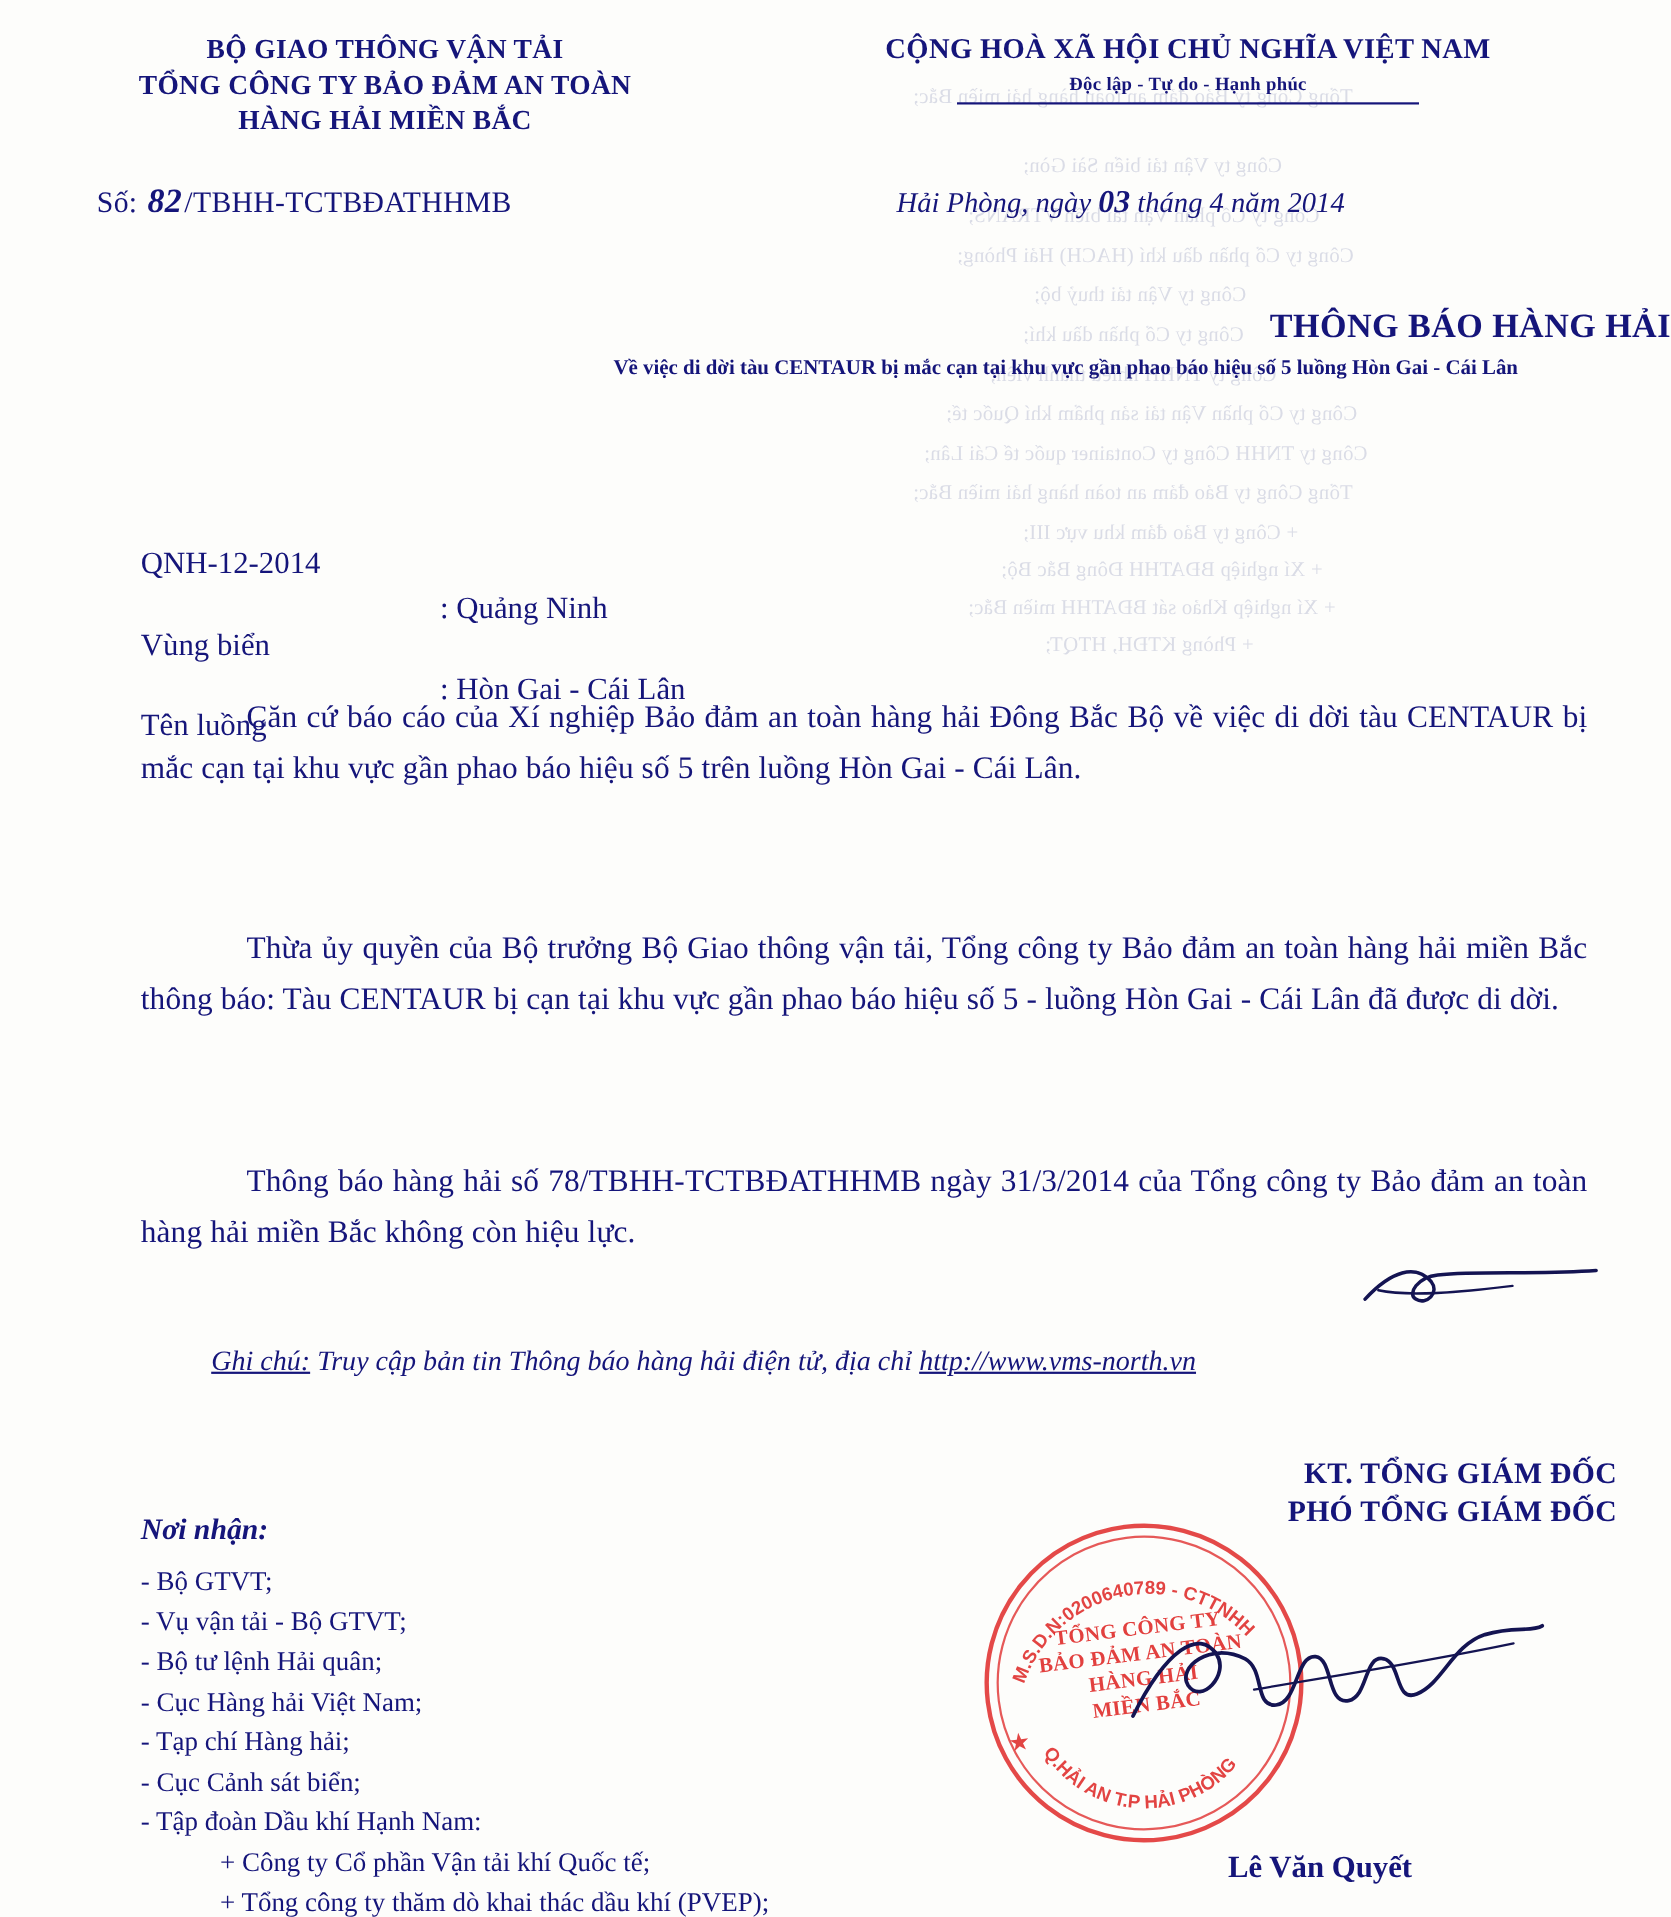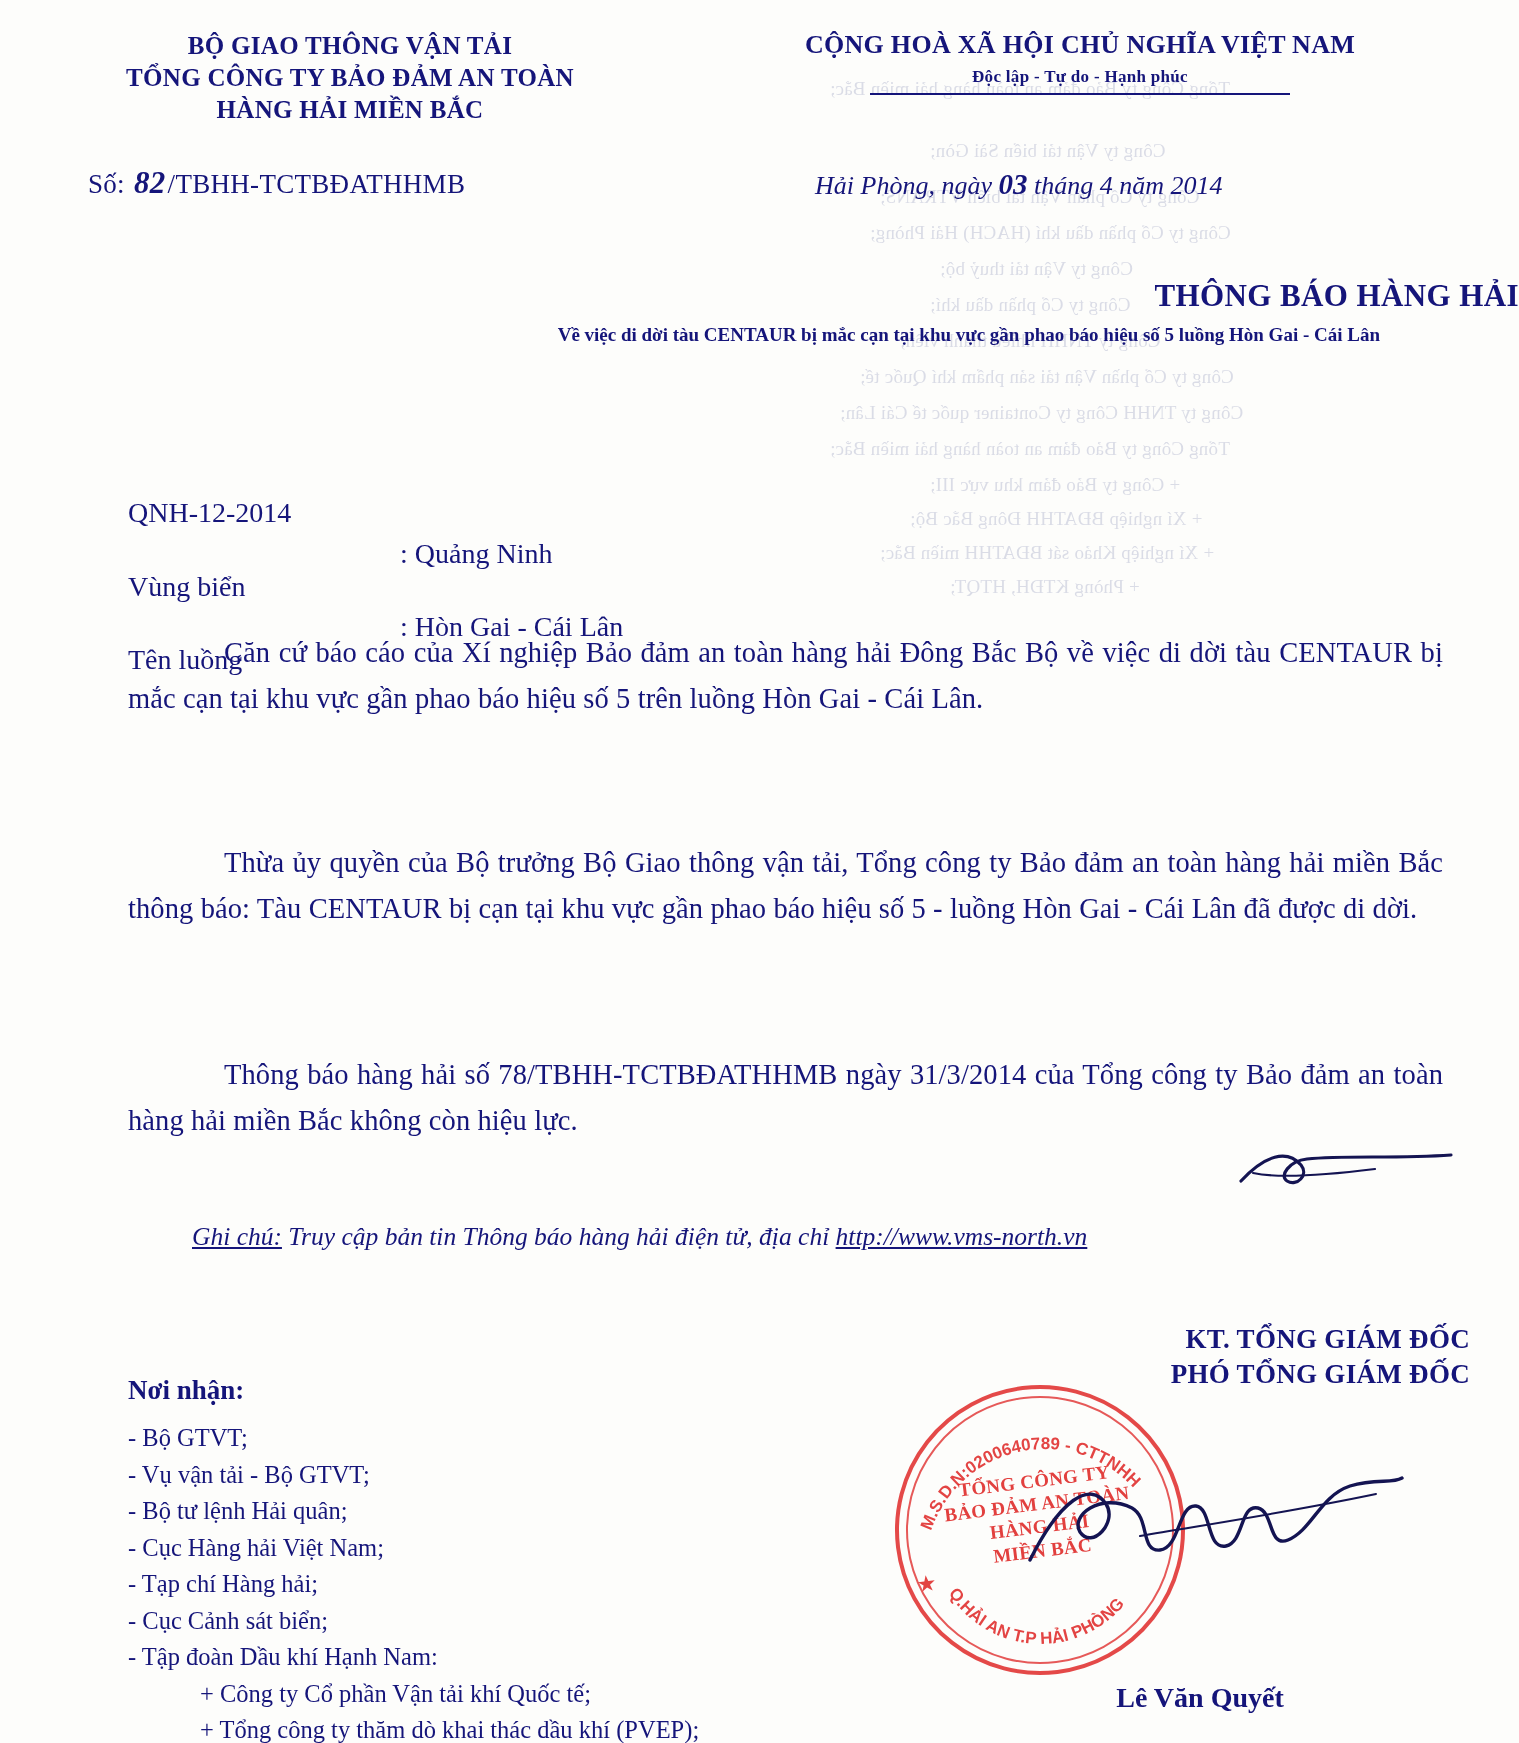--- a/index.html
+++ b/index.html
@@ -175,20 +175,21 @@
     font-size: 28px;
   }
 
   
   .recv-title {
     position: absolute;
     left: 128px;
     top: 1375px;
     font-size: 27px;
     font-weight: bold;
+    font-style: italic;
   }
   .recv-list {
     position: absolute;
     left: 128px;
     top: 1420px;
     font-size: 24.5px;
     line-height: 1.49;
   }
   .recv-list div { white-space: nowrap; }
   .recv-list .sub { padding-left: 72px; }

